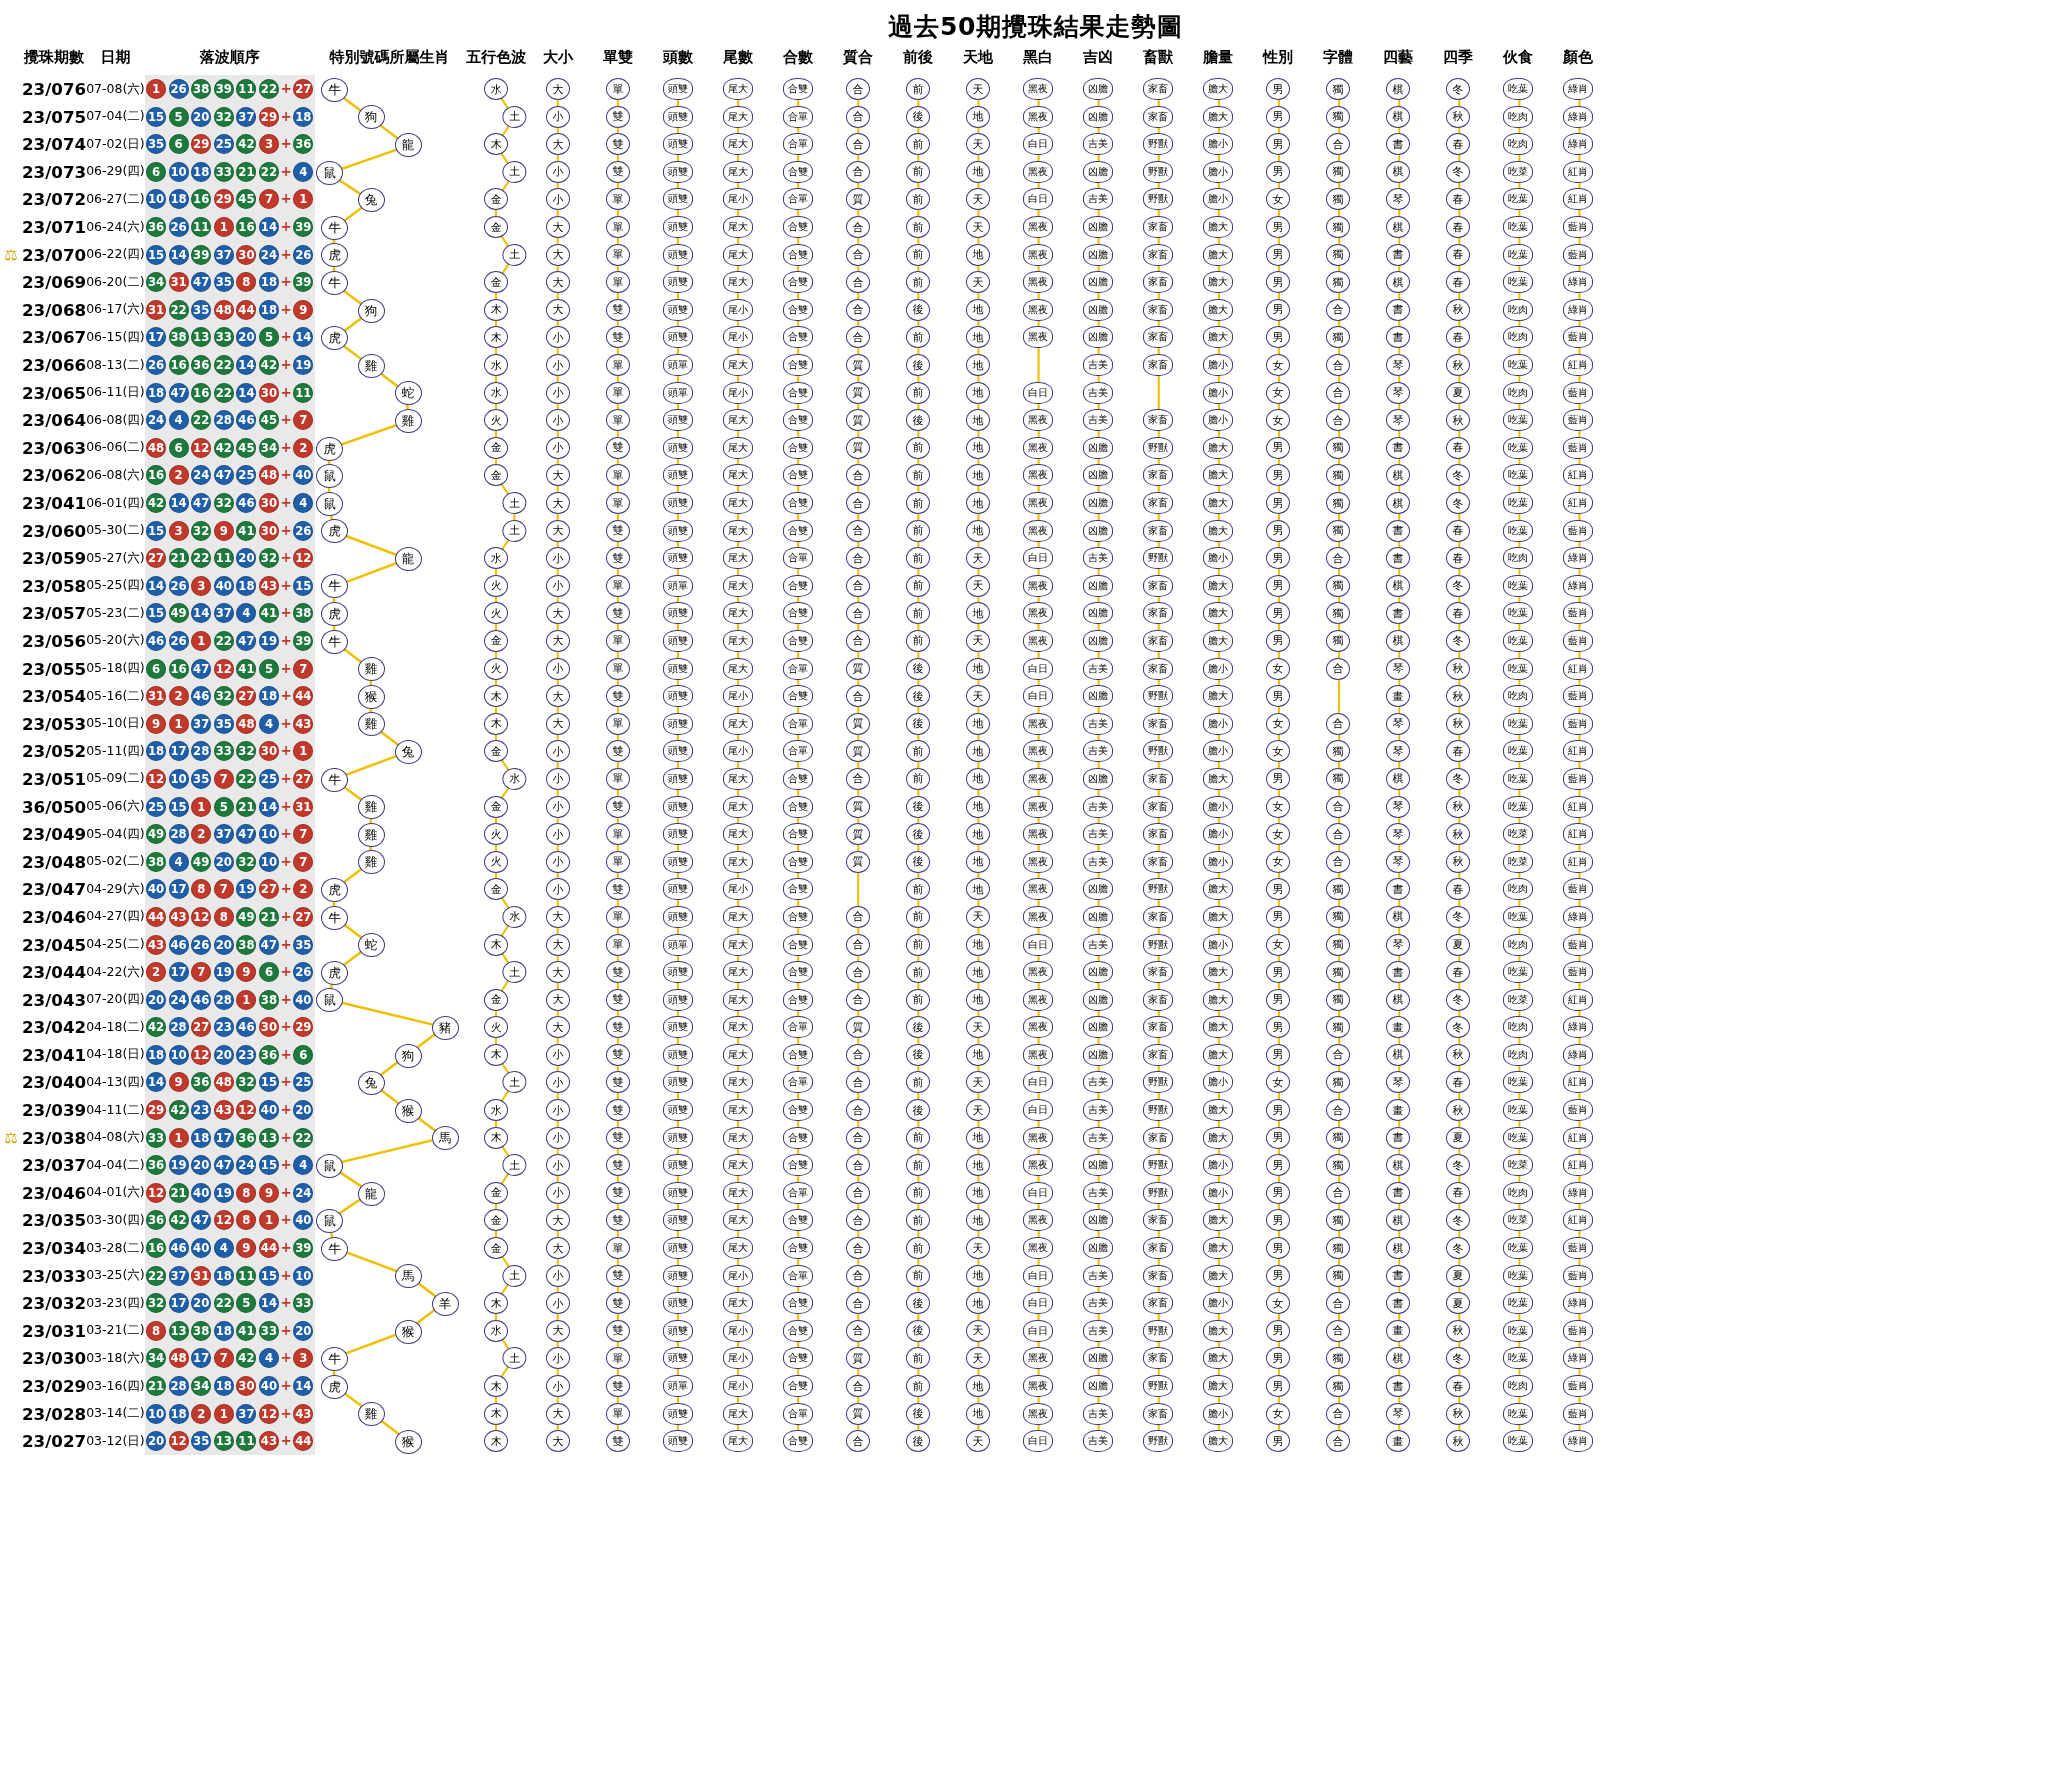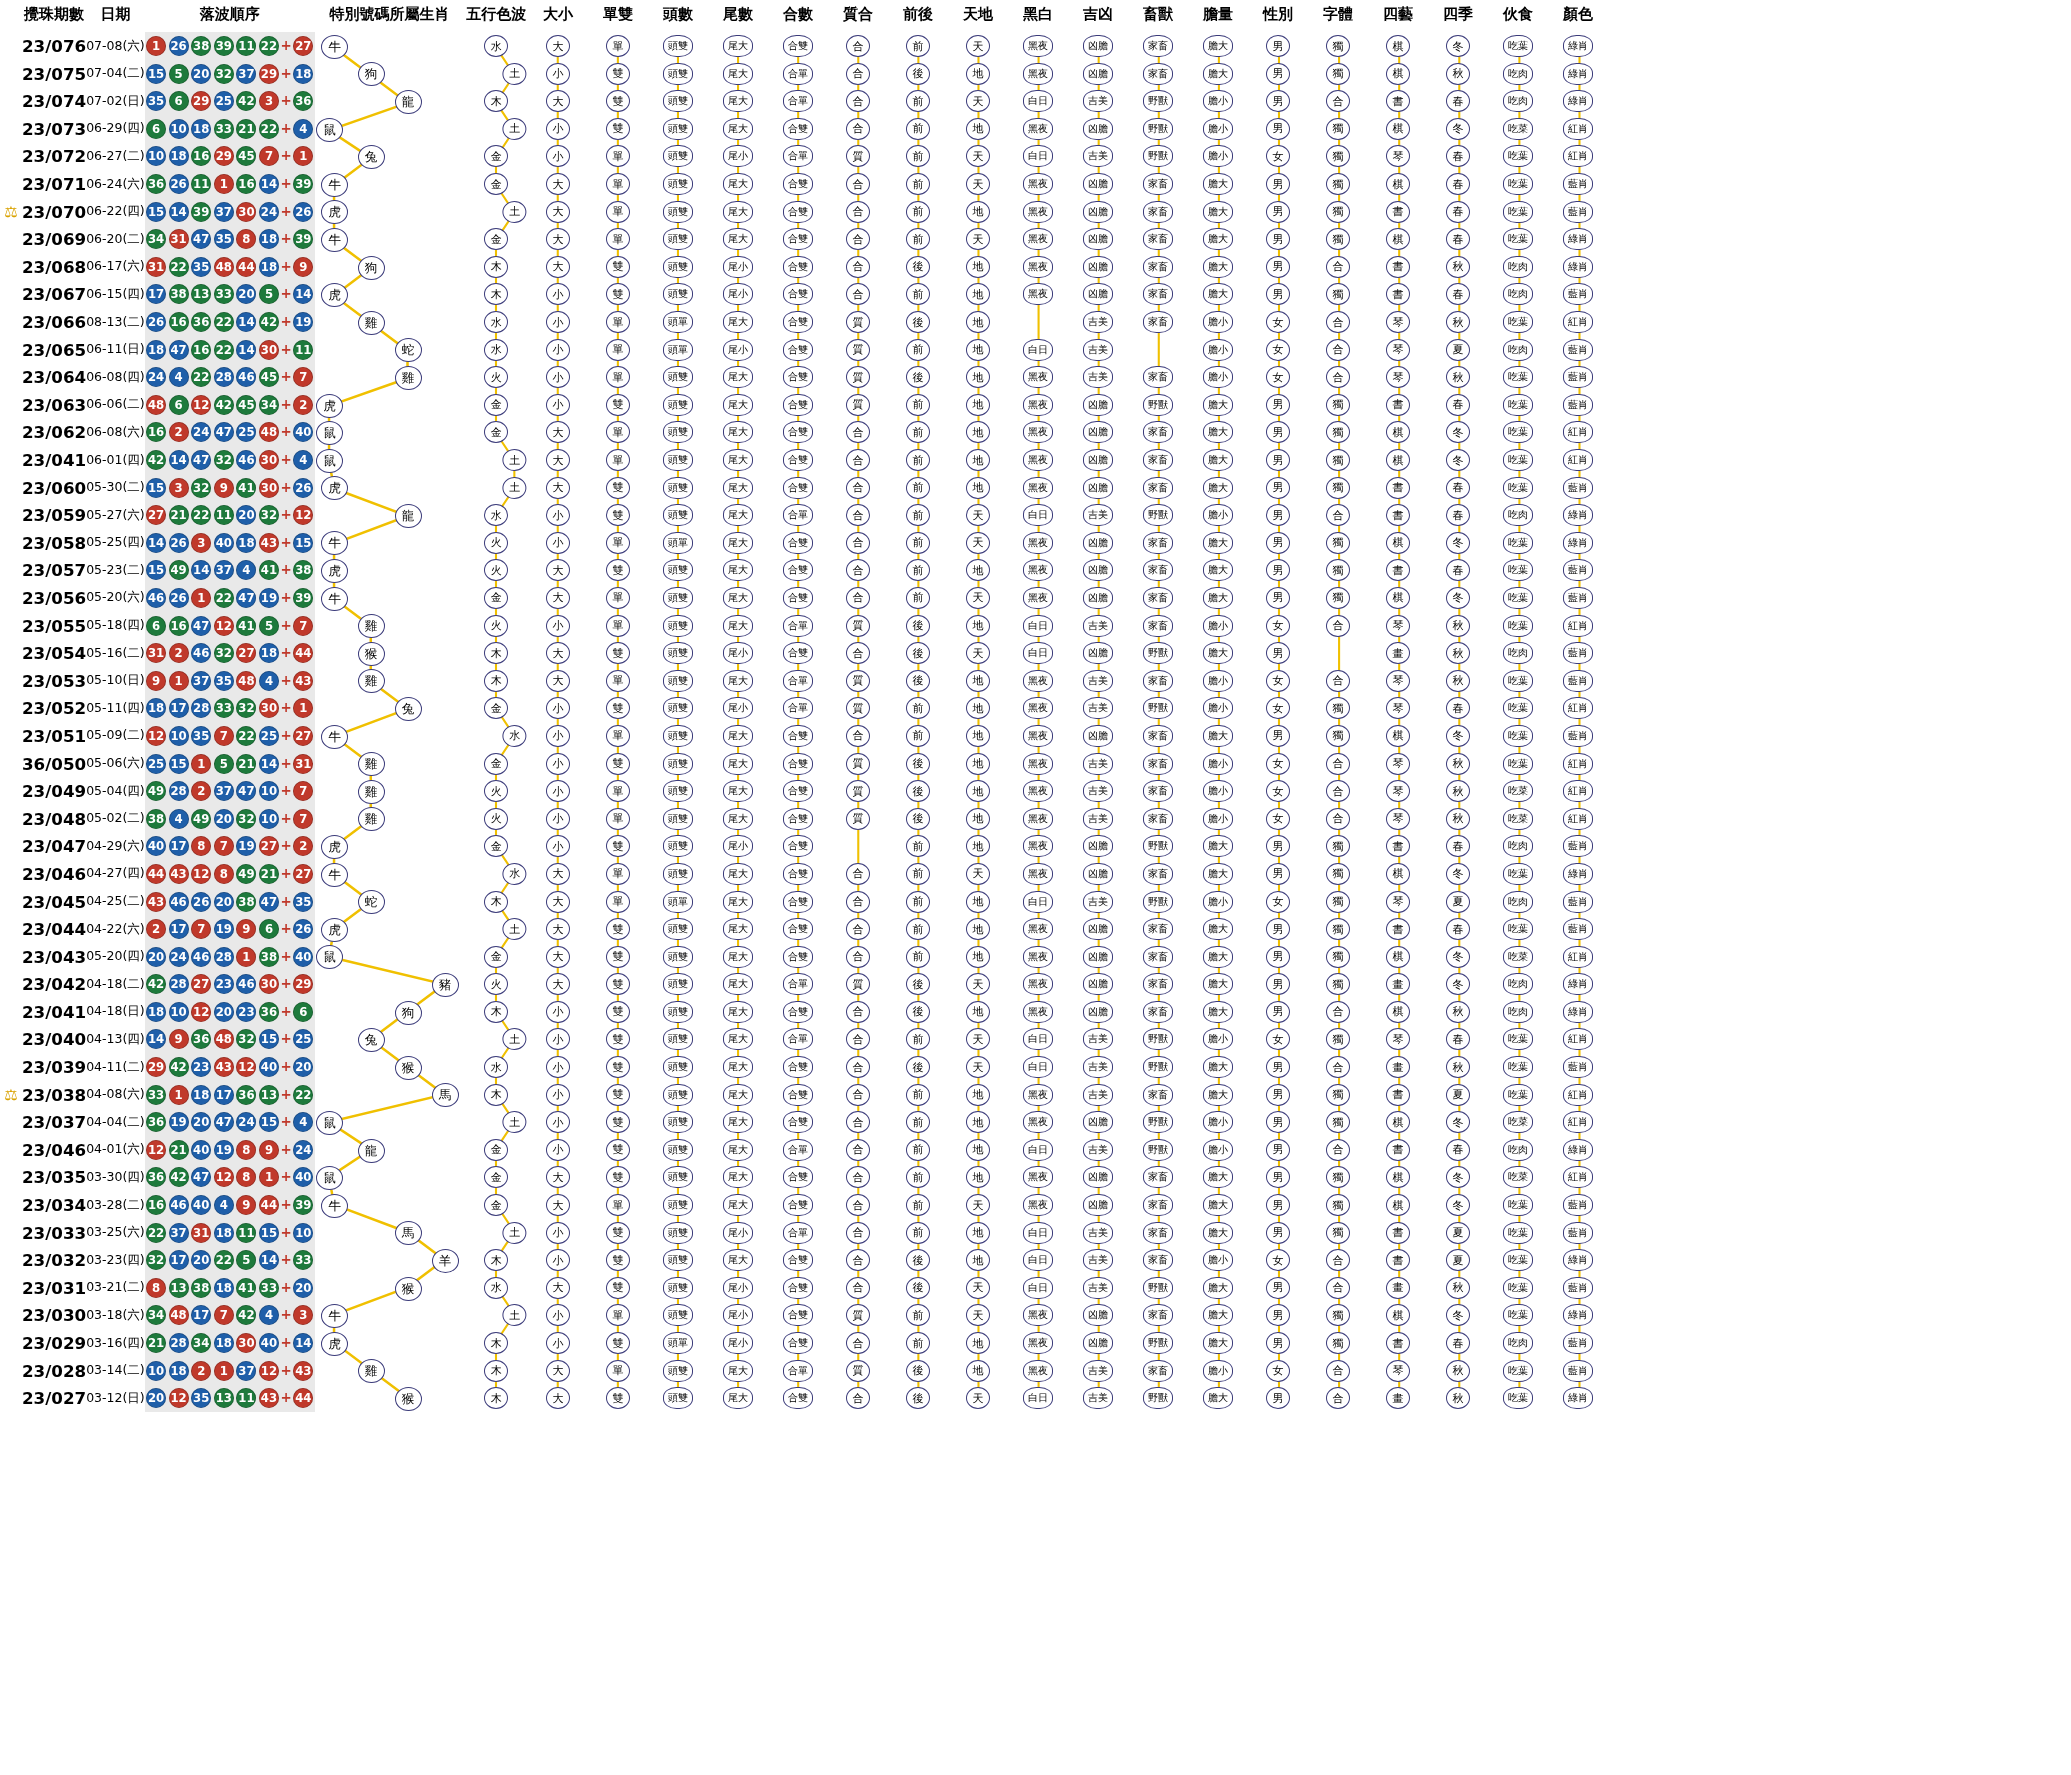--- a/index.html
+++ b/index.html
@@ -26,20 +26,21 @@
   .colcell{text-align:center;}
   .cellbub{border:0.8px solid #3b3b7a;border-radius:50%;background:#fff;display:inline-flex;
            align-items:center;justify-content:center;}
   .b22{width:22px;height:20px;font-size:11px;}
   .b30{width:28px;height:20px;font-size:10px;border-radius:45%;}
 </style>
 </head>
 <body>
 
 <div id="page">
+  <div id="title">過去50期攪珠結果走勢圖</div>
   <div id="mount" style="position: relative;">
       <svg class="lines" width="2071" height="1411" style="z-index: 0;" viewBox="0 0 2481 1690">
         <polyline points="400.1875,57 444.1875,90 488.1875,123 394.1875,156 444.1875,189 400.1875,222 400.1875,255 400.1875,288 444.1875,321 400.1875,354 444.1875,387 488.1875,420 488.1875,453 394.1875,486 394.1875,519 394.1875,552 400.1875,585 488.1875,618 400.1875,651 400.1875,684 400.1875,717 444.1875,750 444.1875,783 444.1875,816 488.1875,849 400.1875,882 444.1875,915 444.1875,948 444.1875,981 400.1875,1014 400.1875,1047 444.1875,1080 400.1875,1113 394.1875,1146 532.1875,1179 488.1875,1212 444.1875,1245 488.1875,1278 532.1875,1311 394.1875,1344 444.1875,1377 394.1875,1410 400.1875,1443 488.1875,1476 532.1875,1509 488.1875,1542 400.1875,1575 400.1875,1608 444.1875,1641 488.1875,1674" fill="none" stroke="#f0c000" stroke-width="3"></polyline>
         <polyline points="594.1875,56.5 616.1875,89.5 594.1875,122.5 616.1875,155.5 594.1875,188.5 594.1875,221.5 616.1875,254.5 594.1875,287.5 594.1875,320.5 594.1875,353.5 594.1875,386.5 594.1875,419.5 594.1875,452.5 594.1875,485.5 594.1875,518.5 616.1875,551.5 616.1875,584.5 594.1875,617.5 594.1875,650.5 594.1875,683.5 594.1875,716.5 594.1875,749.5 594.1875,782.5 594.1875,815.5 594.1875,848.5 616.1875,881.5 594.1875,914.5 594.1875,947.5 594.1875,980.5 594.1875,1013.5 616.1875,1046.5 594.1875,1079.5 616.1875,1112.5 594.1875,1145.5 594.1875,1178.5 594.1875,1211.5 616.1875,1244.5 594.1875,1277.5 594.1875,1310.5 616.1875,1343.5 594.1875,1376.5 594.1875,1409.5 594.1875,1442.5 616.1875,1475.5 594.1875,1508.5 594.1875,1541.5 616.1875,1574.5 594.1875,1607.5 594.1875,1640.5 594.1875,1673.5" fill="none" stroke="#f0c000" stroke-width="2.5"></polyline>
         <polyline points="668.1875,56.5 668.1875,89.5 668.1875,122.5 668.1875,155.5 668.1875,188.5 668.1875,221.5 668.1875,254.5 668.1875,287.5 668.1875,320.5 668.1875,353.5 668.1875,386.5 668.1875,419.5 668.1875,452.5 668.1875,485.5 668.1875,518.5 668.1875,551.5 668.1875,584.5 668.1875,617.5 668.1875,650.5 668.1875,683.5 668.1875,716.5 668.1875,749.5 668.1875,782.5 668.1875,815.5 668.1875,848.5 668.1875,881.5 668.1875,914.5 668.1875,947.5 668.1875,980.5 668.1875,1013.5 668.1875,1046.5 668.1875,1079.5 668.1875,1112.5 668.1875,1145.5 668.1875,1178.5 668.1875,1211.5 668.1875,1244.5 668.1875,1277.5 668.1875,1310.5 668.1875,1343.5 668.1875,1376.5 668.1875,1409.5 668.1875,1442.5 668.1875,1475.5 668.1875,1508.5 668.1875,1541.5 668.1875,1574.5 668.1875,1607.5 668.1875,1640.5 668.1875,1673.5" fill="none" stroke="#f0c000" stroke-width="2.5"></polyline>
         <polyline points="740.1875,56.5 740.1875,89.5 740.1875,122.5 740.1875,155.5 740.1875,188.5 740.1875,221.5 740.1875,254.5 740.1875,287.5 740.1875,320.5 740.1875,353.5 740.1875,386.5 740.1875,419.5 740.1875,452.5 740.1875,485.5 740.1875,518.5 740.1875,551.5 740.1875,584.5 740.1875,617.5 740.1875,650.5 740.1875,683.5 740.1875,716.5 740.1875,749.5 740.1875,782.5 740.1875,815.5 740.1875,848.5 740.1875,881.5 740.1875,914.5 740.1875,947.5 740.1875,980.5 740.1875,1013.5 740.1875,1046.5 740.1875,1079.5 740.1875,1112.5 740.1875,1145.5 740.1875,1178.5 740.1875,1211.5 740.1875,1244.5 740.1875,1277.5 740.1875,1310.5 740.1875,1343.5 740.1875,1376.5 740.1875,1409.5 740.1875,1442.5 740.1875,1475.5 740.1875,1508.5 740.1875,1541.5 740.1875,1574.5 740.1875,1607.5 740.1875,1640.5 740.1875,1673.5" fill="none" stroke="#f0c000" stroke-width="2.5"></polyline>
         <polyline points="812.1875,56.5 812.1875,89.5 812.1875,122.5 812.1875,155.5 812.1875,188.5 812.1875,221.5 812.1875,254.5 812.1875,287.5 812.1875,320.5 812.1875,353.5 812.1875,386.5 812.1875,419.5 812.1875,452.5 812.1875,485.5 812.1875,518.5 812.1875,551.5 812.1875,584.5 812.1875,617.5 812.1875,650.5 812.1875,683.5 812.1875,716.5 812.1875,749.5 812.1875,782.5 812.1875,815.5 812.1875,848.5 812.1875,881.5 812.1875,914.5 812.1875,947.5 812.1875,980.5 812.1875,1013.5 812.1875,1046.5 812.1875,1079.5 812.1875,1112.5 812.1875,1145.5 812.1875,1178.5 812.1875,1211.5 812.1875,1244.5 812.1875,1277.5 812.1875,1310.5 812.1875,1343.5 812.1875,1376.5 812.1875,1409.5 812.1875,1442.5 812.1875,1475.5 812.1875,1508.5 812.1875,1541.5 812.1875,1574.5 812.1875,1607.5 812.1875,1640.5 812.1875,1673.5" fill="none" stroke="#f0c000" stroke-width="2.5"></polyline>
         <polyline points="884.1875,56.5 884.1875,89.5 884.1875,122.5 884.1875,155.5 884.1875,188.5 884.1875,221.5 884.1875,254.5 884.1875,287.5 884.1875,320.5 884.1875,353.5 884.1875,386.5 884.1875,419.5 884.1875,452.5 884.1875,485.5 884.1875,518.5 884.1875,551.5 884.1875,584.5 884.1875,617.5 884.1875,650.5 884.1875,683.5 884.1875,716.5 884.1875,749.5 884.1875,782.5 884.1875,815.5 884.1875,848.5 884.1875,881.5 884.1875,914.5 884.1875,947.5 884.1875,980.5 884.1875,1013.5 884.1875,1046.5 884.1875,1079.5 884.1875,1112.5 884.1875,1145.5 884.1875,1178.5 884.1875,1211.5 884.1875,1244.5 884.1875,1277.5 884.1875,1310.5 884.1875,1343.5 884.1875,1376.5 884.1875,1409.5 884.1875,1442.5 884.1875,1475.5 884.1875,1508.5 884.1875,1541.5 884.1875,1574.5 884.1875,1607.5 884.1875,1640.5 884.1875,1673.5" fill="none" stroke="#f0c000" stroke-width="2.5"></polyline>
         <polyline points="956.1875,56.5 956.1875,89.5 956.1875,122.5 956.1875,155.5 956.1875,188.5 956.1875,221.5 956.1875,254.5 956.1875,287.5 956.1875,320.5 956.1875,353.5 956.1875,386.5 956.1875,419.5 956.1875,452.5 956.1875,485.5 956.1875,518.5 956.1875,551.5 956.1875,584.5 956.1875,617.5 956.1875,650.5 956.1875,683.5 956.1875,716.5 956.1875,749.5 956.1875,782.5 956.1875,815.5 956.1875,848.5 956.1875,881.5 956.1875,914.5 956.1875,947.5 956.1875,980.5 956.1875,1013.5 956.1875,1046.5 956.1875,1079.5 956.1875,1112.5 956.1875,1145.5 956.1875,1178.5 956.1875,1211.5 956.1875,1244.5 956.1875,1277.5 956.1875,1310.5 956.1875,1343.5 956.1875,1376.5 956.1875,1409.5 956.1875,1442.5 956.1875,1475.5 956.1875,1508.5 956.1875,1541.5 956.1875,1574.5 956.1875,1607.5 956.1875,1640.5 956.1875,1673.5" fill="none" stroke="#f0c000" stroke-width="2.5"></polyline>
         <polyline points="1028.1875,56.5 1028.1875,89.5 1028.1875,122.5 1028.1875,155.5 1028.1875,188.5 1028.1875,221.5 1028.1875,254.5 1028.1875,287.5 1028.1875,320.5 1028.1875,353.5 1028.1875,386.5 1028.1875,419.5 1028.1875,452.5 1028.1875,485.5 1028.1875,518.5 1028.1875,551.5 1028.1875,584.5 1028.1875,617.5 1028.1875,650.5 1028.1875,683.5 1028.1875,716.5 1028.1875,749.5 1028.1875,782.5 1028.1875,815.5 1028.1875,848.5 1028.1875,881.5 1028.1875,914.5 1028.1875,947.5 1028.1875,980.5 1028.1875,1046.5 1028.1875,1079.5 1028.1875,1112.5 1028.1875,1145.5 1028.1875,1178.5 1028.1875,1211.5 1028.1875,1244.5 1028.1875,1277.5 1028.1875,1310.5 1028.1875,1343.5 1028.1875,1376.5 1028.1875,1409.5 1028.1875,1442.5 1028.1875,1475.5 1028.1875,1508.5 1028.1875,1541.5 1028.1875,1574.5 1028.1875,1607.5 1028.1875,1640.5 1028.1875,1673.5" fill="none" stroke="#f0c000" stroke-width="2.5"></polyline>
@@ -1004,21 +1005,21 @@
             <td class="colcell" style="width:60px;"><span class="cellbub b22" style="transform:translateX(0px);">男</span></td>
             <td class="colcell" style="width:60px;"><span class="cellbub b22" style="transform:translateX(0px);">獨</span></td>
             <td class="colcell" style="width:60px;"><span class="cellbub b22" style="transform:translateX(0px);">書</span></td>
             <td class="colcell" style="width:60px;"><span class="cellbub b22" style="transform:translateX(0px);">春</span></td>
             <td class="colcell" style="width:60px;"><span class="cellbub b30" style="transform:translateX(0px);">吃葉</span></td>
             <td class="colcell" style="width:60px;"><span class="cellbub b30" style="transform:translateX(0px);">藍肖</span></td>
           </tr>
           <tr class="row">
             <td class="crown"></td>
             <td class="issue">23/043</td>
-            <td class="date">05-20(四)</td>
+            <td class="date">07-20(四)</td>
             <td class="balls"><span class="ball b">20</span><span class="ball b">24</span><span class="ball b">46</span><span class="ball b">28</span><span class="ball r">1</span><span class="ball g">38</span><span class="plus">+</span><span class="ball b">40</span></td>
             <td style="width:150px;position:relative;">
               <div class="zbub" style="left:1.7px;top:2.5px;">鼠</div>
             </td>
             <td class="colcell" style="width:60px;"><span class="cellbub b22" style="transform:translateX(0px);">金</span></td>
             <td class="colcell" style="width:60px;"><span class="cellbub b22" style="transform:translateX(0px);">大</span></td>
             <td class="colcell" style="width:60px;"><span class="cellbub b22" style="transform:translateX(0px);">雙</span></td>
             <td class="colcell" style="width:60px;"><span class="cellbub b30" style="transform:translateX(0px);">頭雙</span></td>
             <td class="colcell" style="width:60px;"><span class="cellbub b30" style="transform:translateX(0px);">尾大</span></td>
             <td class="colcell" style="width:60px;"><span class="cellbub b30" style="transform:translateX(0px);">合雙</span></td>

